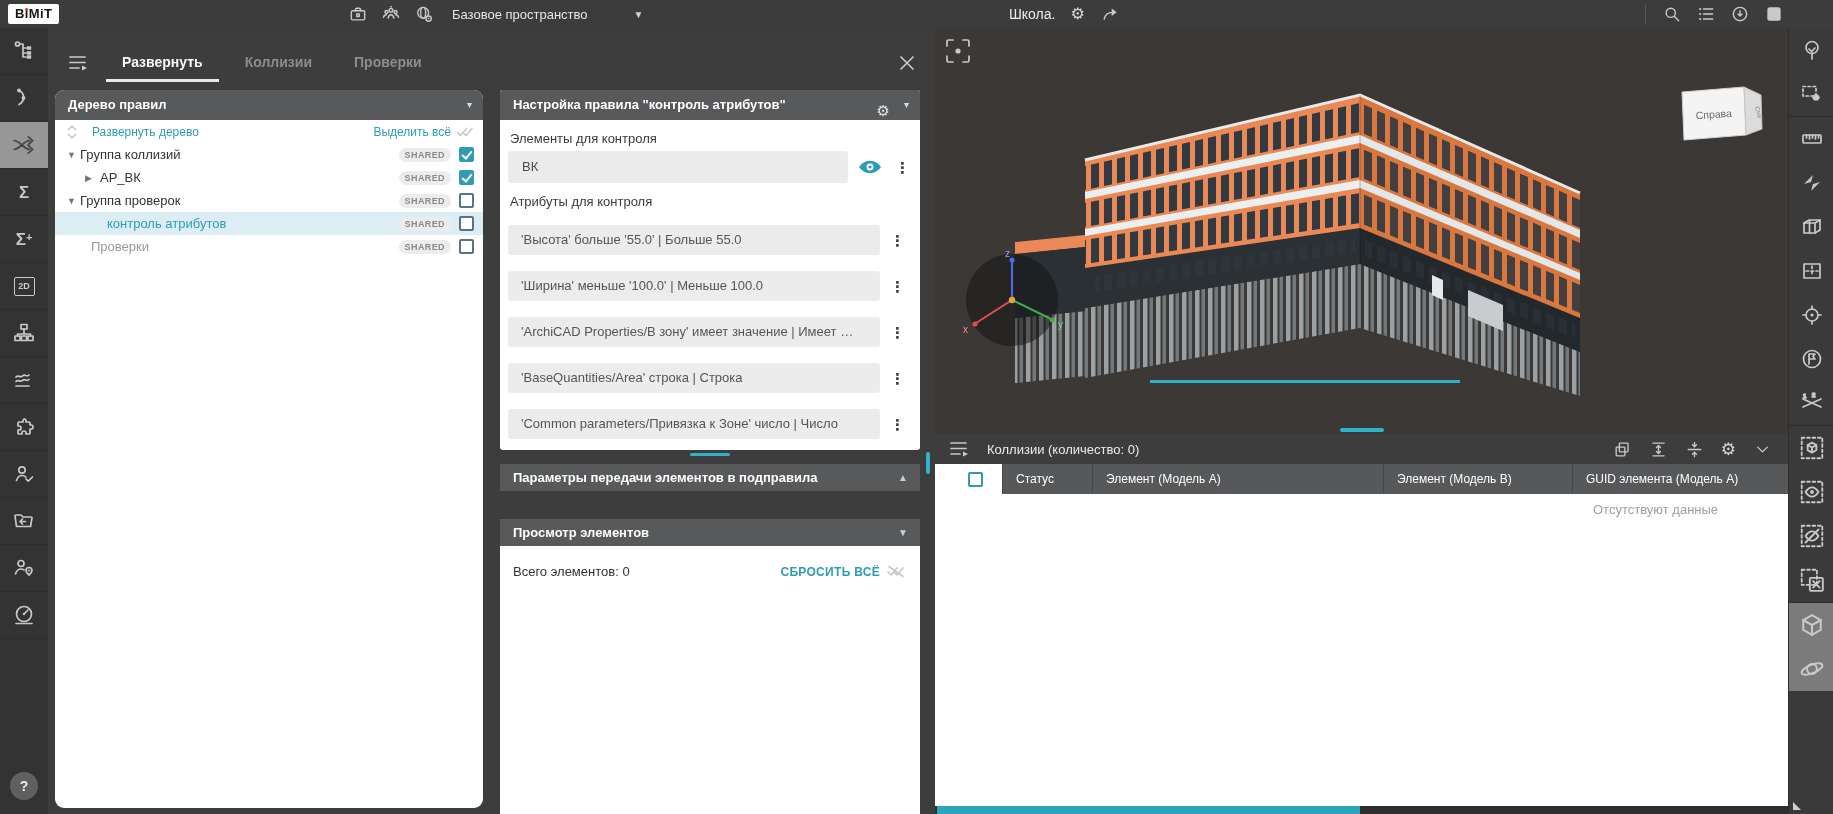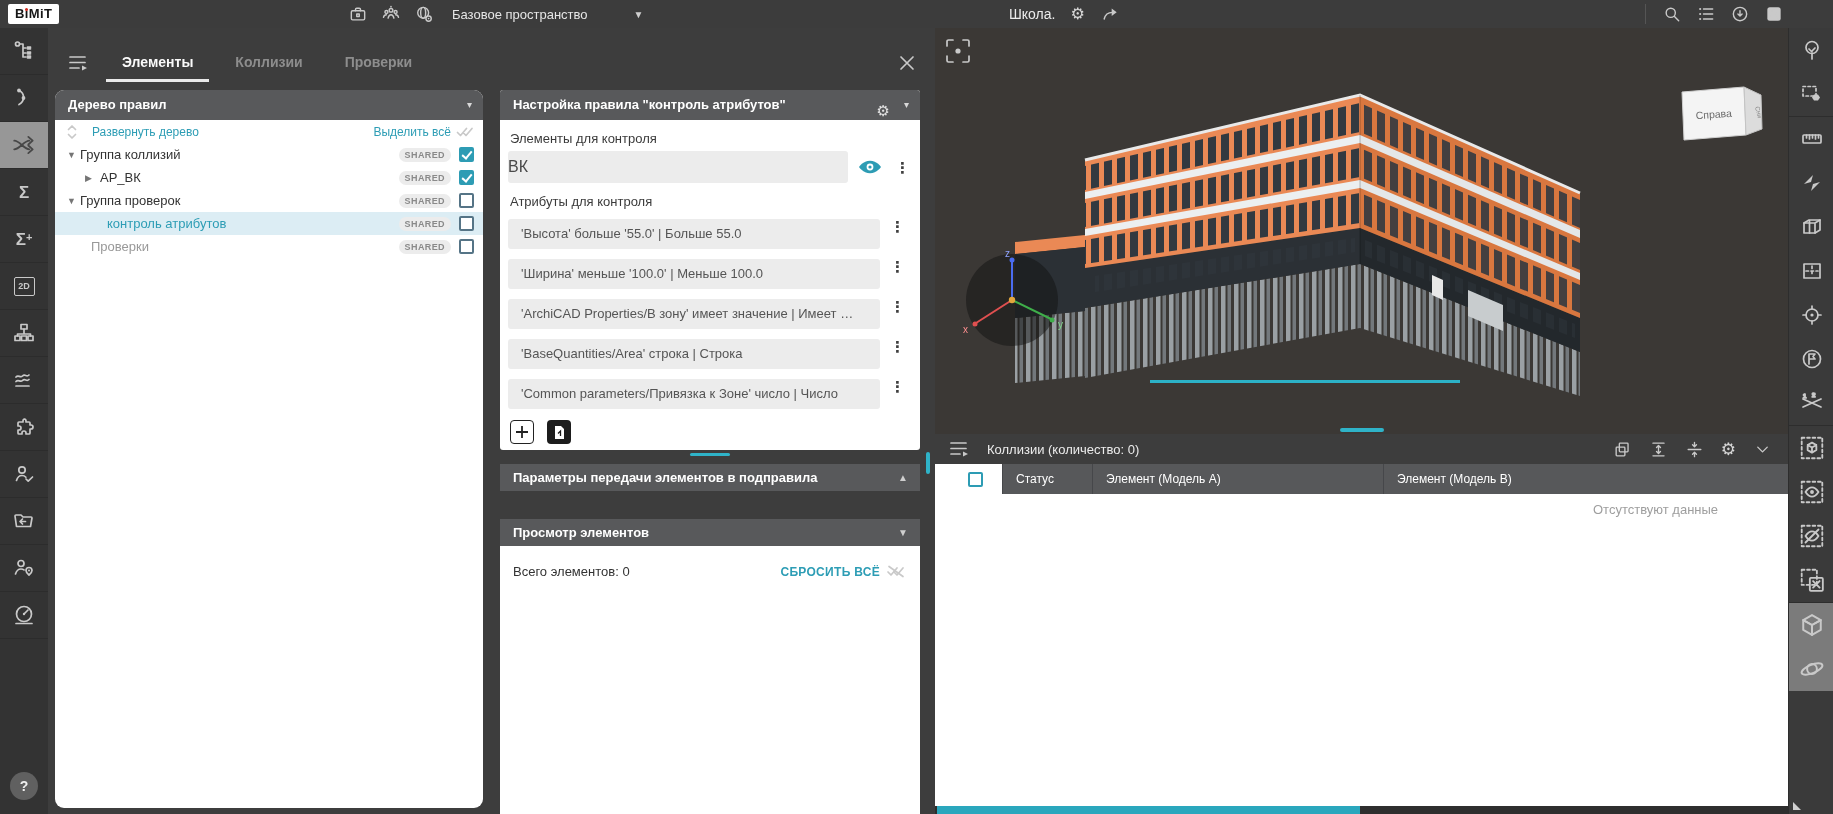--- a/index.html
+++ b/index.html
@@ -60,24 +60,24 @@
   .trow.selected{background:#dcedf4}
   .trow.selected .lbl1{color:#2d9db5}
   .trow .muted{color:#999}
   
   #config-col{position:absolute;left:452px;top:62px;width:420px;height:718px}
   #config-main{background:#fff;border-radius:3px;height:360px;overflow:hidden}
   #config-main .subhead{padding-right:50px;white-space:nowrap}
   .cfg-gear{position:absolute;right:30px;top:6px;font-size:15px;color:#e2e2e2;cursor:pointer}
   .cfg-lbl{margin:11px 0 5px 10px;font-size:13px;color:#3a3a3a}
   .inrow{display:flex;align-items:center;margin-left:8px}
-  .inputbox{width:340px;height:32px;background:#ececec;border-radius:3px;font-size:16px;color:#4a4a4a;line-height:32px;padding-left:0;box-sizing:border-box}
+  .inputbox{width:340px;height:32px;background:#ececec;border-radius:3px;font-size:13px;color:#4a4a4a;line-height:32px;padding-left:14px;box-sizing:border-box}
   .eye{margin-left:9px;width:26px;height:20px;cursor:pointer}
   .kebab{margin-left:12px;color:#3f3f3f;font-size:15px;font-weight:700;letter-spacing:0;cursor:pointer;line-height:1}
-  .attrow{display:flex;margin:10px 0 0 8px}
+  .attrow{display:flex;align-items:center;margin:16px 0 0 8px}
   .attbox{width:372px;height:30px;background:#ececec;border-radius:3px;font-size:13px;color:#555;line-height:30px;padding-left:13px;
           box-sizing:border-box;white-space:nowrap;overflow:hidden}
   .attrow .kebab{margin-left:10px}
   .btnrow{display:flex;gap:13px;margin:11px 0 0 10px}
   .sqbtn{width:24px;height:24px;border:1.7px solid #222;border-radius:4px;display:flex;align-items:center;justify-content:center;cursor:pointer;box-sizing:border-box}
   .sqdark{width:24px;height:24px;background:#1d1d1d;border-radius:4px;display:flex;align-items:center;justify-content:center;cursor:pointer}
   .handle{width:40px;height:3px;background:#2fb3c8;border-radius:2px;margin:3px auto 0}
   .secbar{height:27px;background:#58595b;color:#fff;font-size:13px;font-weight:700;line-height:27px;padding-left:13px;position:relative;margin-top:8px;cursor:pointer}
   .secbar .caret{position:absolute;right:12px;top:0;line-height:27px}
   #config-foot{background:#fff;height:283px;position:relative}
@@ -299,21 +299,21 @@
   </nav>
 
   <section id="panel">
     <span class="ico burger" id="panel-burger">
       <svg viewBox="0 0 22 18">
           <path d="M2 3h15M2 8.5h15M2 14h9"></path>
           <path class="f" d="M14 11.5l5 2.5-5 2.5z"></path>
         </svg>
     </span>
     <div class="tabs">
-      <div class="tab active">Элементы</div>
+      <div class="tab active">Развернуть</div>
       <div class="tab">Коллизии</div>
       <div class="tab">Проверки</div>
     </div>
     <span class="ico" id="panel-close">
       <svg viewBox="0 0 18 18">
           <path d="M3 3l12 12M15 3 3 15" stroke-width="2"></path>
         </svg>
     </span>
 
     <div id="tree-col">
@@ -563,20 +563,21 @@
             </span>
         </div>
       </div>
       <div class="thead">
         <div class="th th-check">
             <span class="cbx"></span>
           </div>
         <div class="th" style="width:90px">Статус</div>
         <div class="th" style="width:291px">Элемент (Модель А)</div>
         <div class="th" style="width:189px">Элемент (Модель В)</div>
+        <div class="th" style="flex:1">GUID элемента (Модель А)</div>
       </div>
       <div class="tbody">
         <div class="empty-msg">Отсутствуют данные</div>
       </div>
       <div class="hscroll">
           <div></div>
         </div>
     </div>
   </section>
 

